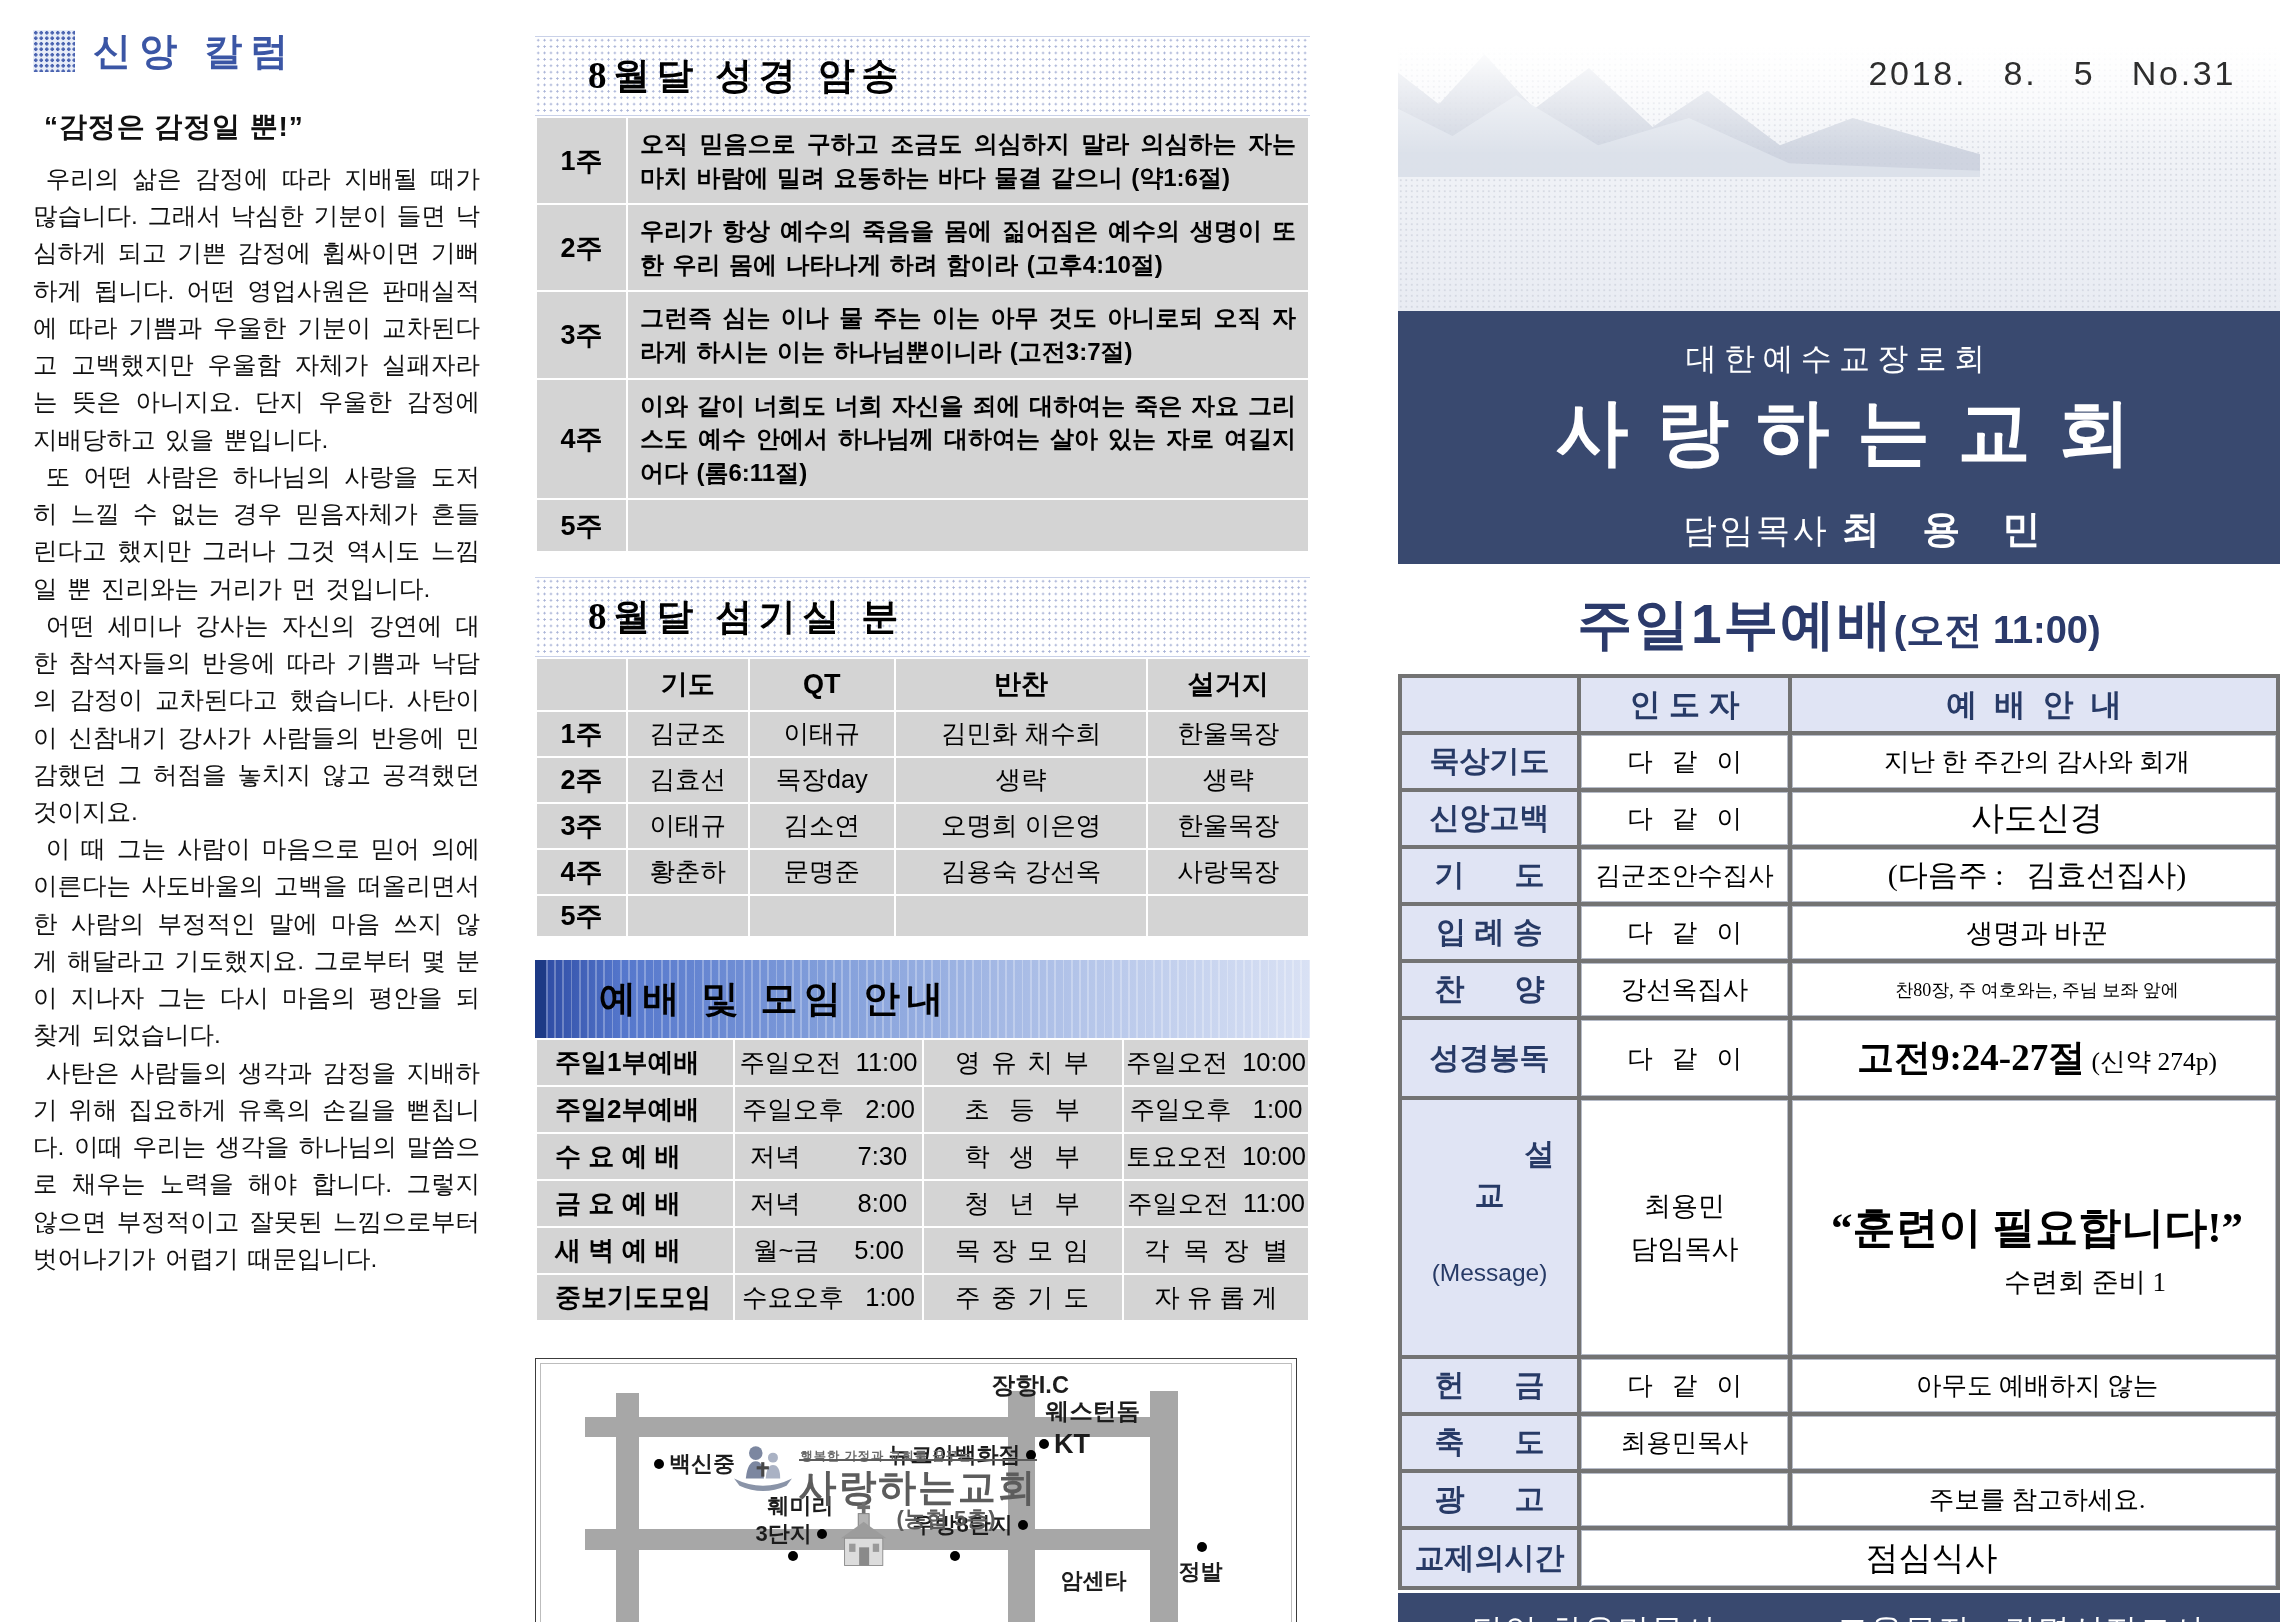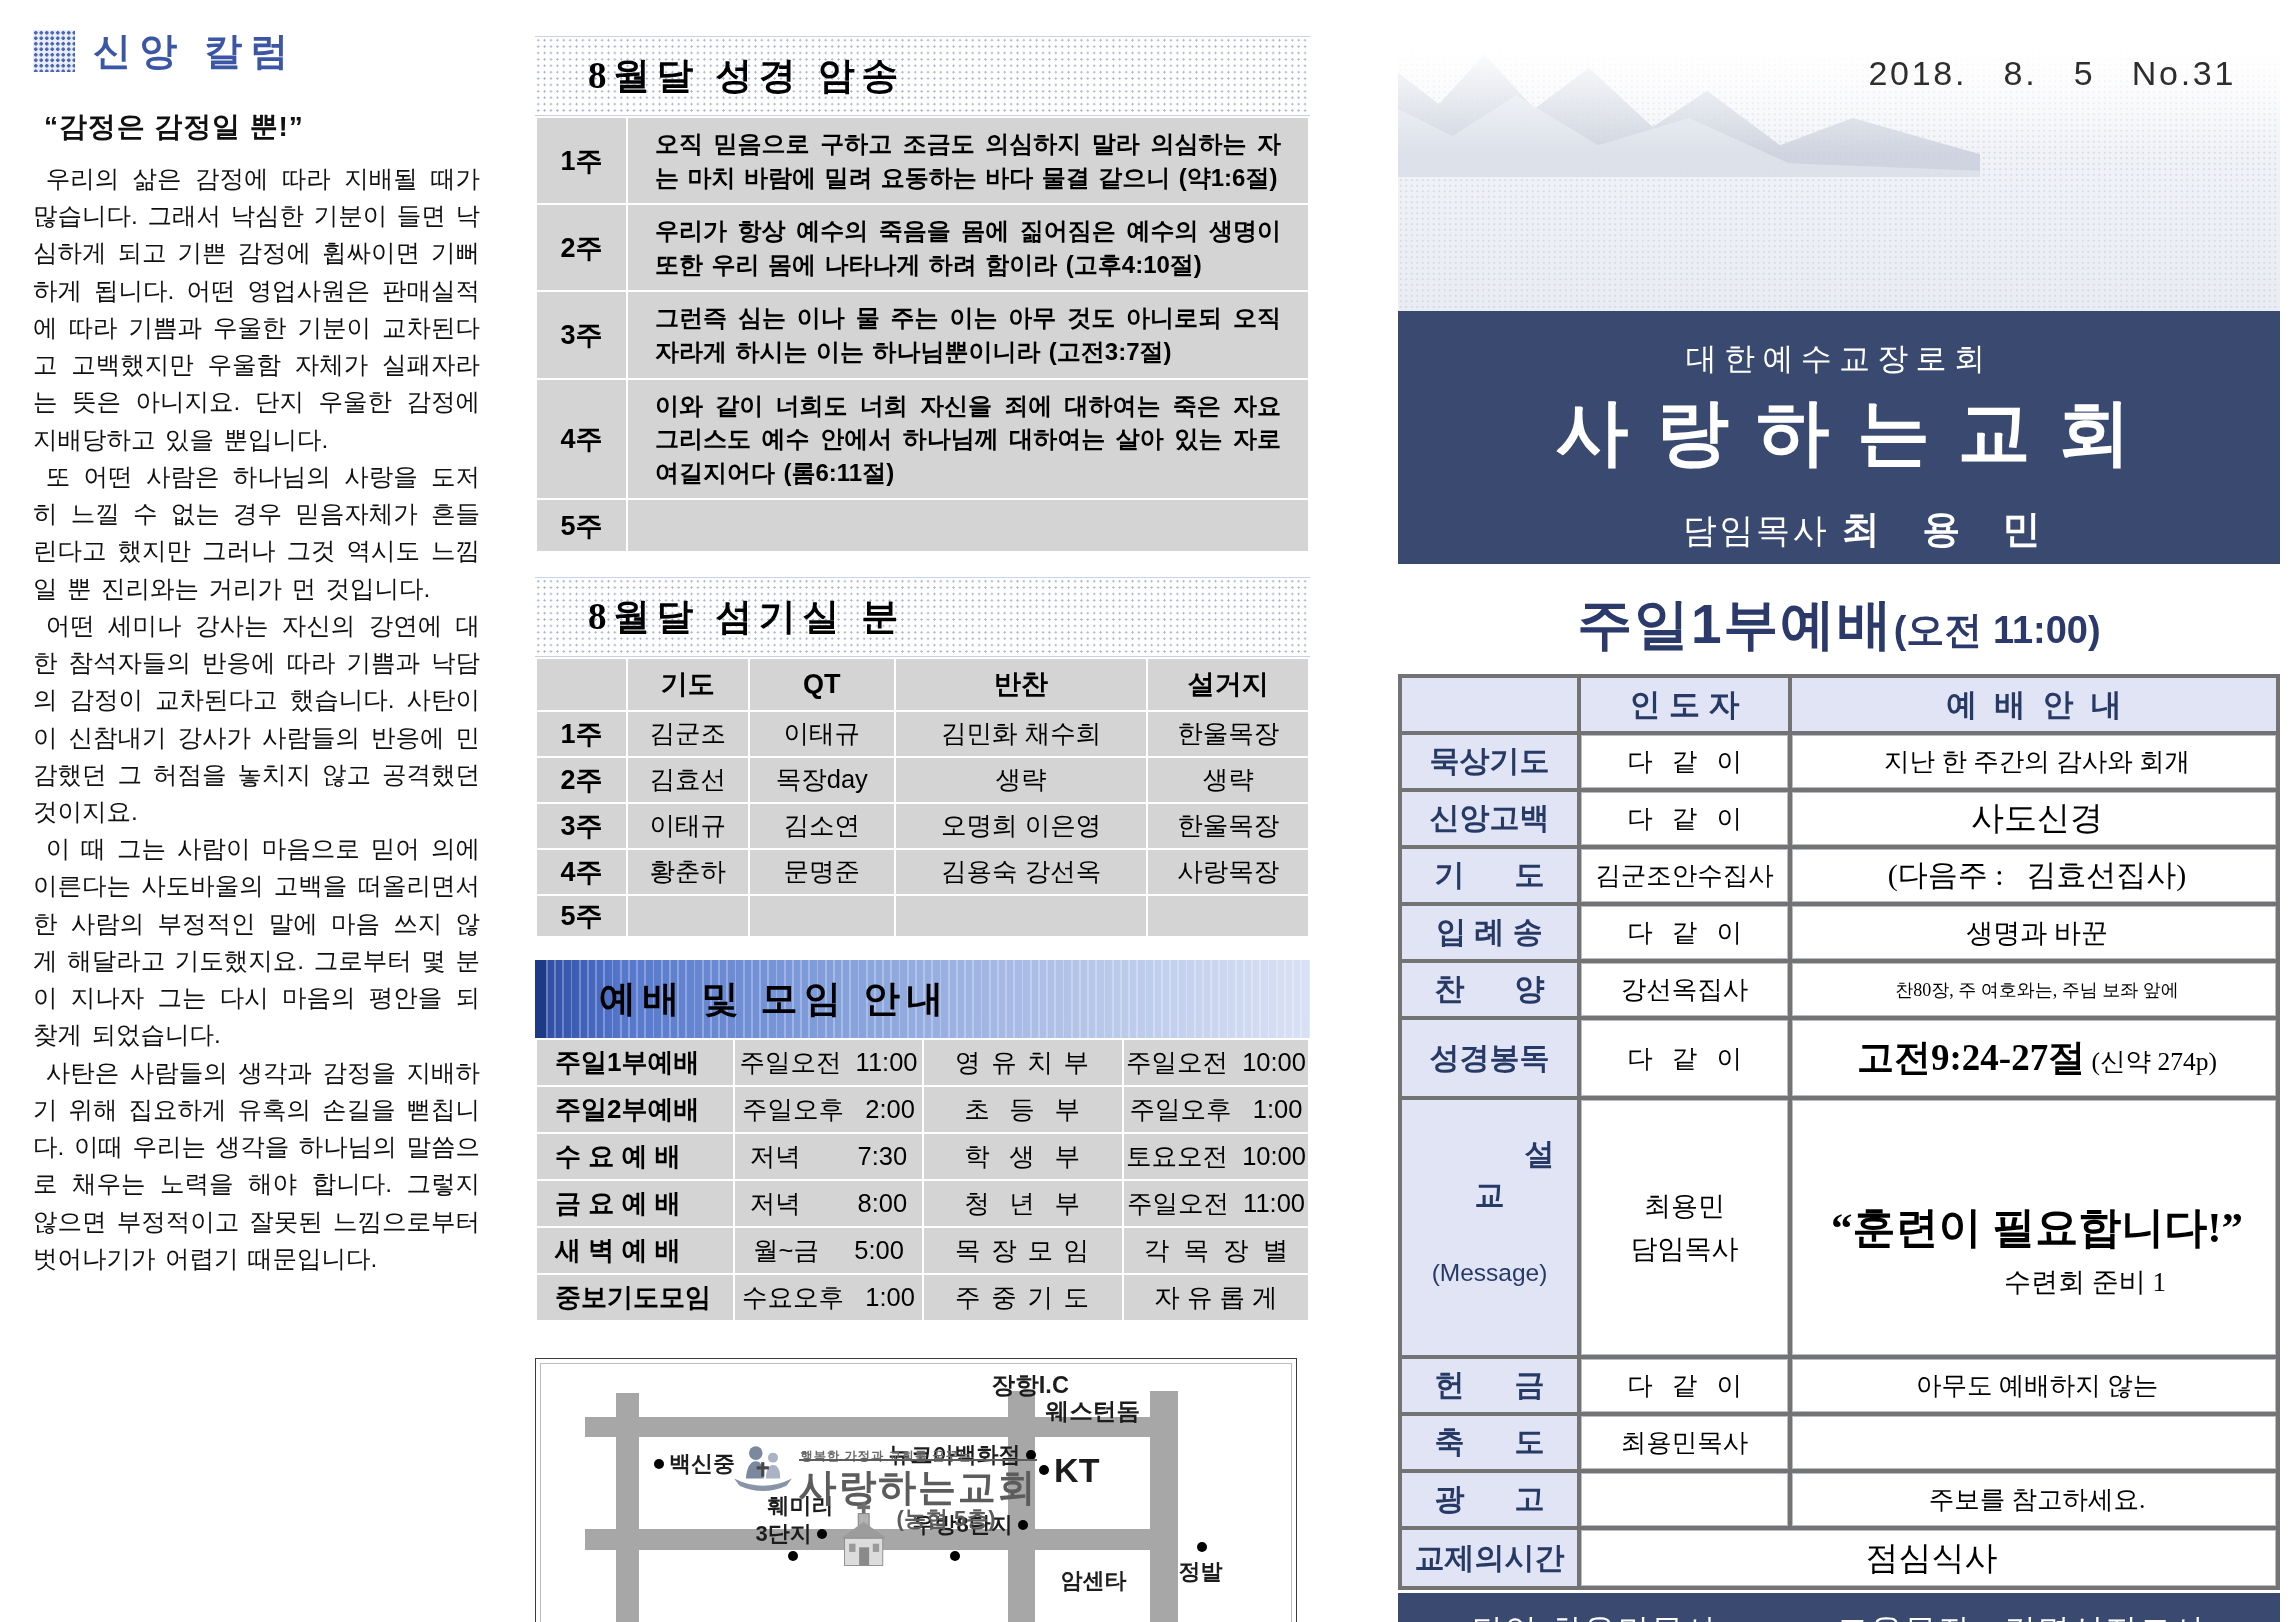--- a/index.html
+++ b/index.html
@@ -24,21 +24,21 @@
     height:80px; display:flex; align-items:center; padding-left:53px;
     background-color:#fff;
     background-image:radial-gradient(circle, #a8b2d6 0.9px, transparent 1.1px);
     background-size:6.4px 6.4px;
     border-top:0.9px solid #c9d1e8; border-bottom:0.9px solid #c9d1e8;
     font-family:"Liberation Serif", serif; font-size:37px; font-weight:600; letter-spacing:6.4px; color:#000;
   }
   .gray-table { width:100%; border-collapse:separate; border-spacing:2.7px 2.7px; background:#fff; }
   .gray-table td, .gray-table th { background:#d4d4d4; }
   .mem-table td.week { width:89px; text-align:center; font-weight:700; font-size:27px; }
-  .mem-table td.verse { padding:9px 27px; font-size:24px; font-weight:600; line-height:1.4; text-align:justify; word-spacing:1.8px; }
+  .mem-table td.verse { padding:9px 12px; font-size:24px; font-weight:600; line-height:1.4; text-align:justify; word-spacing:1.8px; }
   .mem-table tr.empty td { height:51px; }
   .serving-title { margin-top:23.6px; }
   .serving-table th { height:51px; font-size:27px; font-weight:700; text-align:center; }
   .serving-table td { height:44px; font-size:25.5px; font-weight:500; text-align:center; }
   .serving-table .week { width:89px; font-weight:700; font-size:27px; }
   .serving-table tr.empty td { height:40px; }
   .grad-title {
     margin-top:22px; height:78px; display:flex; align-items:center; padding-left:53px;
     border-left:11px solid #1d3a86;
     background:
@@ -58,21 +58,21 @@
   .road-h1 { left:44px; top:53px; width:573px; height:20px; }
   .road-h2 { left:44px; top:165px; width:573px; height:21px; }
   .road-v1 { left:75px; top:29px; width:23.6px; height:236px; }
   .road-v2 { left:467px; top:27px; width:27px; height:238px; }
   .road-v3 { left:609px; top:27px; width:28px; height:238px; }
   .mlabel { position:absolute; display:flex; align-items:center; gap:5.5px; font-weight:700; font-size:22px; color:#1c1c1c; white-space:nowrap; }
   .mdot { width:10px; height:10px; background:#000; border-radius:50%; flex:none; }
   .m-janghang { left:451px; top:5.5px; font-size:23.6px; }
   .m-western  { left:505px; top:31px; font-size:23.6px; }
   .m-nucore   { left:348px; top:76px; }
-  .m-kt       { left:498px; top:87px; font-size:34px; }
+  .m-kt       { left:498px; top:65px; font-size:27px; }
   .m-baekshin { left:113px; top:85px; }
   .m-hwemiri  { left:227px; top:127px; }
   .m-danji3   { left:215px; top:155px; }
   .m-ubang    { left:372px; top:146px; }
   .m-jb-dot   { left:656px; top:178px; }
   .m-jb1      { left:638px; top:193px; }
   .m-rowdot1  { left:247px; top:187px; }
   .m-rowdot2  { left:325px; top:187px; }
   .m-rowdot3  { left:409px; top:187px; }
   .m-amcenter { left:520px; top:202px; }

